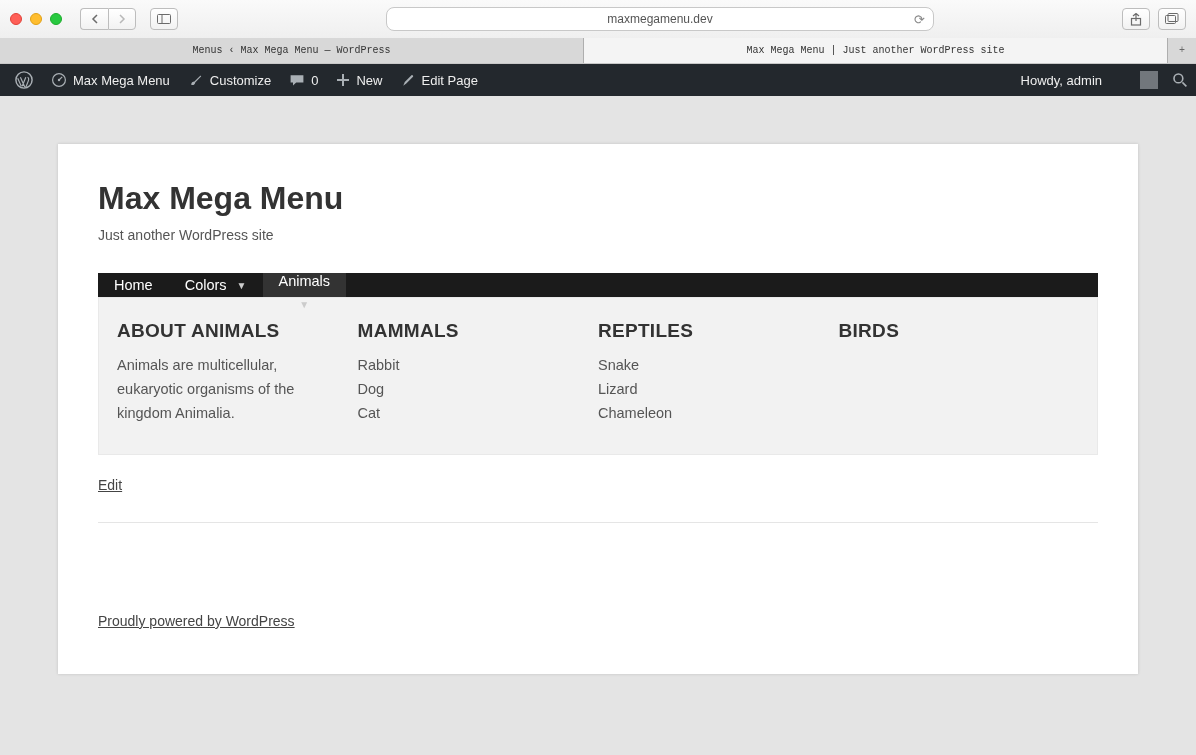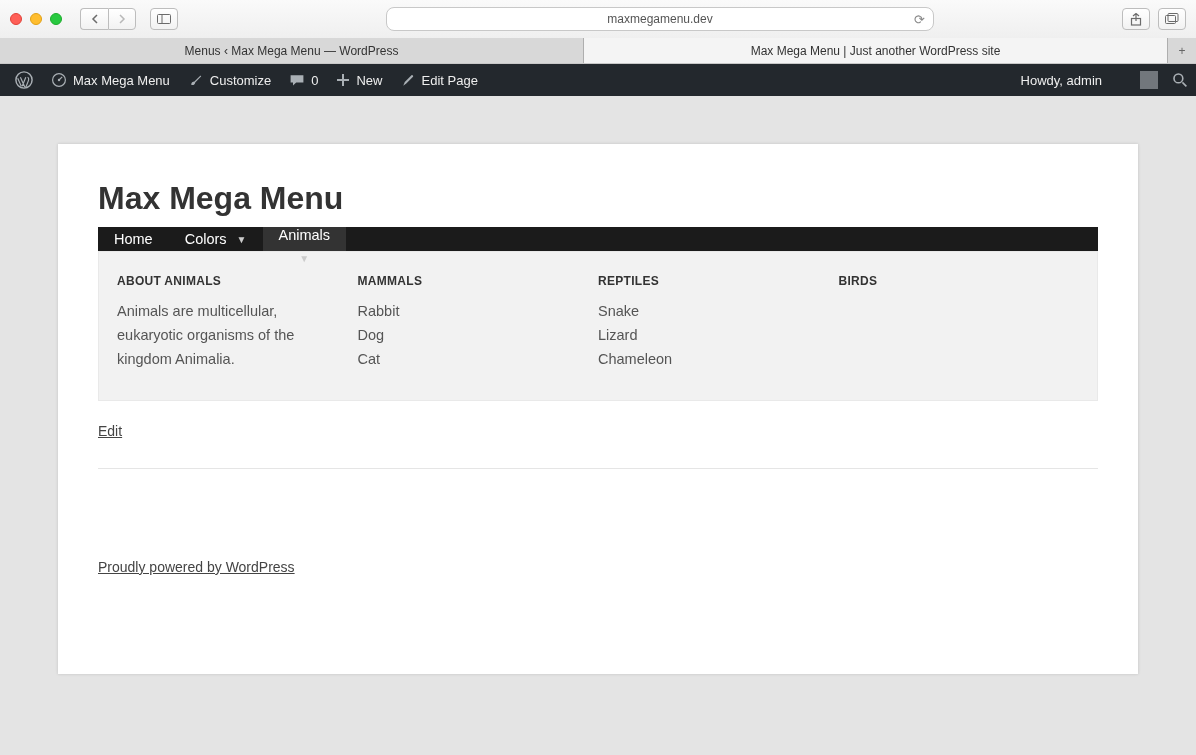--- a/index.html
+++ b/index.html
@@ -46,21 +46,22 @@
     border-radius:8px;
     display:flex; align-items:center; justify-content:center;
     font-size:12px; color:#555;
     position:relative;
   }
   .reload-icon { position:absolute; right:8px; color:#888; font-size:13px;}
   .right-group { display:flex; gap:8px; }
   .tabs-row {
     display:flex; height:25px;
     background:#c7c7c7;
-    font-size:12px;
+    font-size:10px;
+    font-family:Liberation Mono, monospace;
   }
   .tab {
     flex:1; display:flex; align-items:center; justify-content:center;
     border-right:1px solid #aeaeae;
     color:#333;
   }
   .tab.inactive { background:#d8d8d8; }
   .tab.active { background:#f4f4f4; }
   .newtab {
     width:28px; display:flex; align-items:center; justify-content:center;
@@ -119,21 +120,21 @@
     display:flex;
     padding: 22px 18px 28px;
     gap: 0;
     border:1px solid #e9e9e9;
   }
   .mega-col {
     width:25%;
     padding-right:20px;
   }
   .mega-col h4 {
-    font-size:12px; font-weight:700;
+    font-size:19px; font-weight:700;
     color:#333; letter-spacing:0.3px;
     margin-bottom:12px;
   }
   .mega-col p, .mega-col li {
     font-size:14.5px; color:#555; line-height:1.65;
   }
   .mega-col ul { list-style:none; }
   .edit-link {
     margin-top:22px; font-size:14px; color:#444;
     text-decoration:underline; display:inline-block;
@@ -266,20 +267,21 @@
           <circle cx="8" cy="8" r="5.5" fill="none" stroke="#aab0b5" stroke-width="2"></circle>
           <line x1="13" y1="13" x2="18" y2="18" stroke="#aab0b5" stroke-width="2"></line>
         </svg>
     </span>
   </div>
 </div>
 
 <div class="viewport">
   <div class="page-card">
     <h1 class="site-title">Max Mega Menu</h1>
+    <div class="site-tagline">Just another WordPress site</div>
 
     <div class="menu-bar">
       <div class="menu-item">
         <span>Home</span>
       </div>
       <div class="menu-item">
         <span>Colors</span>
         <span class="chev">▼</span>
       </div>
       <div class="menu-item active">

